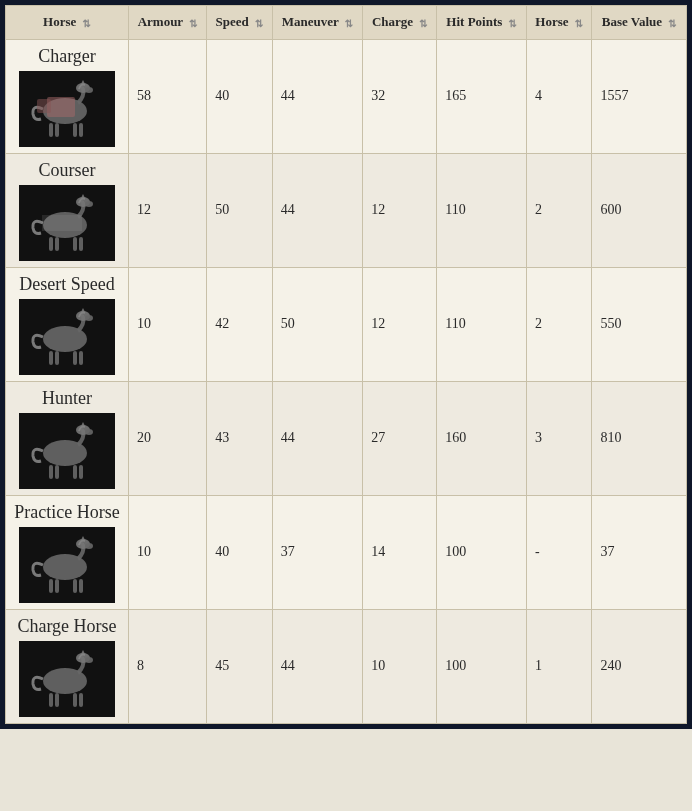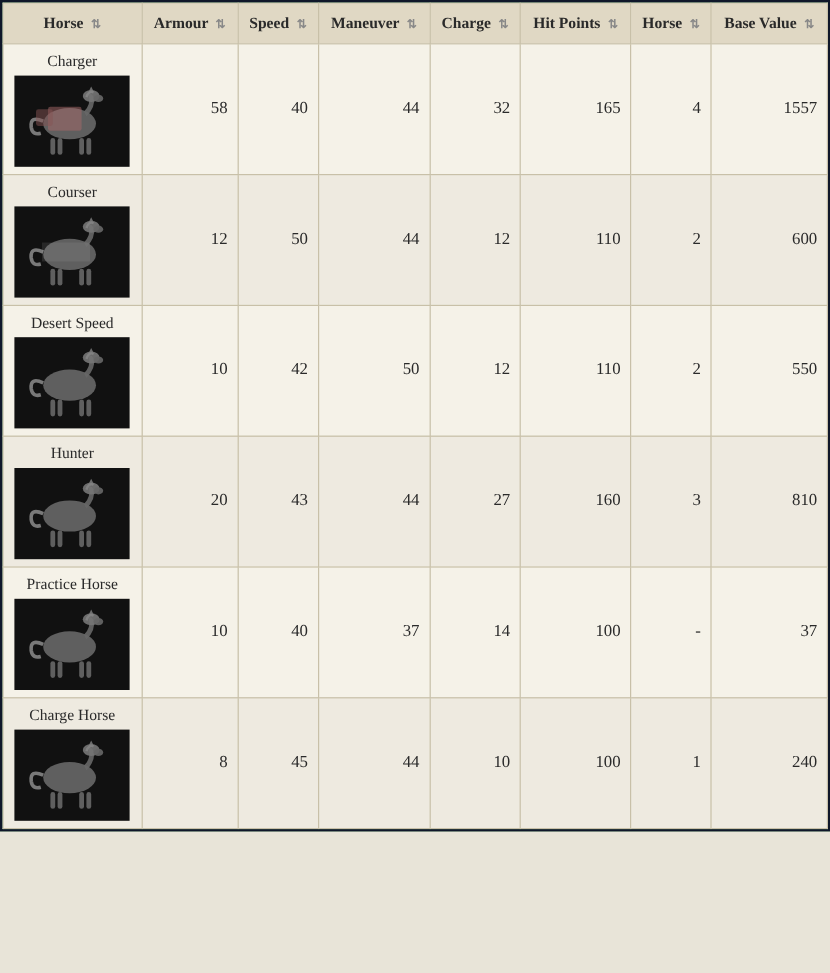--- a/index.html
+++ b/index.html
@@ -5,22 +5,22 @@
     * { box-sizing: border-box; margin: 0; padding: 0; }
     body {
       background: #e8e4d8;
       font-family: Georgia, 'Times New Roman', serif;
       font-size: 14px;
       color: #2a2a2a;
     }
     .table-wrapper {
       width: 692px;
       overflow-x: auto;
-      background: #14532d;
-      border: 2px solid #0f172a;
+      background: #ffffff;
+      border: 5px solid #0f172a;
     }
     table {
       width: 100%;
       border-collapse: collapse;
       background: #f0ece0;
     }
     thead tr {
       background: #e0d8c4;
     }
     th {
@@ -38,32 +38,32 @@
     th .sort-arrows {
       display: inline-block;
       margin-left: 3px;
       font-size: 10px;
       color: #888;
       vertical-align: middle;
     }
     td {
       border: 1px solid #c8c0a8;
       padding: 6px 8px;
-      text-align: right;
+      text-align: left;
       vertical-align: middle;
       background: #f5f2e8;
     }
     td.horse-cell {
       text-align: center;
       vertical-align: top;
       padding: 6px 4px;
       background: #f5f2e8;
     }
     .horse-name {
-      font-size: 13px;
+      font-size: 18px;
       font-weight: normal;
       color: #2a2a2a;
       margin-bottom: 4px;
       text-align: center;
     }
     .horse-image {
       width: 96px;
       height: 76px;
       background: #111;
       display: flex;

